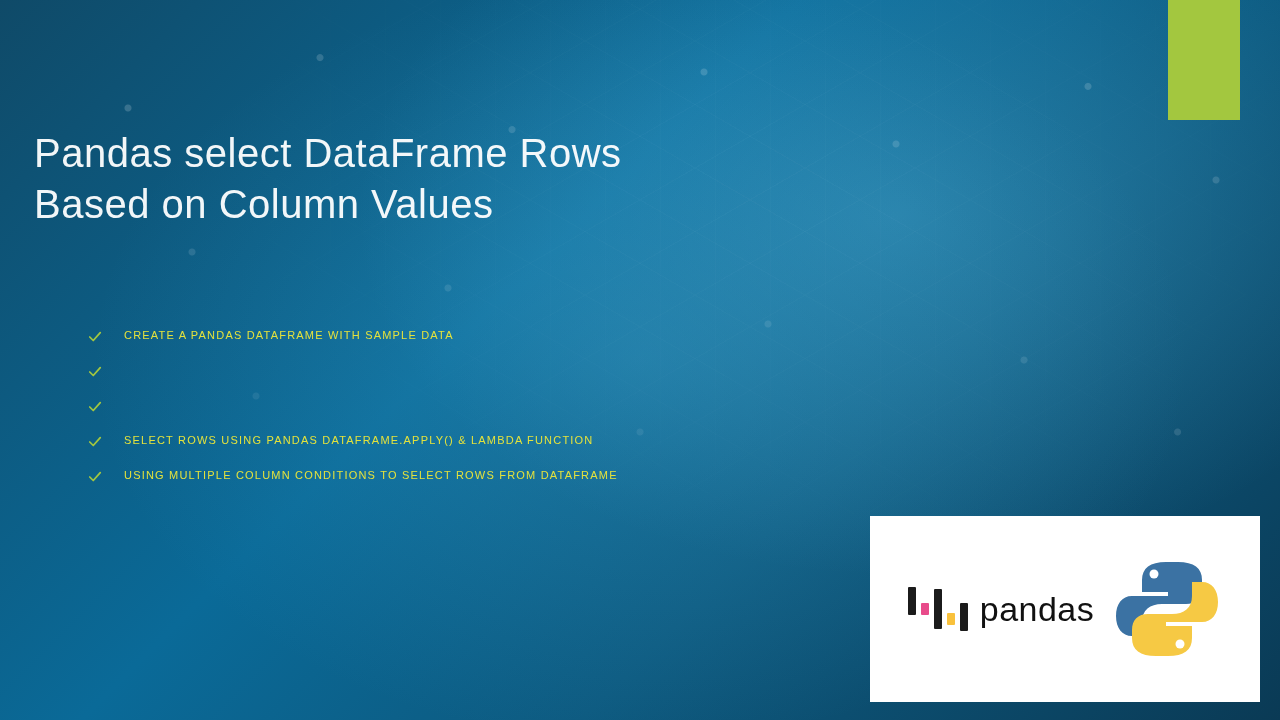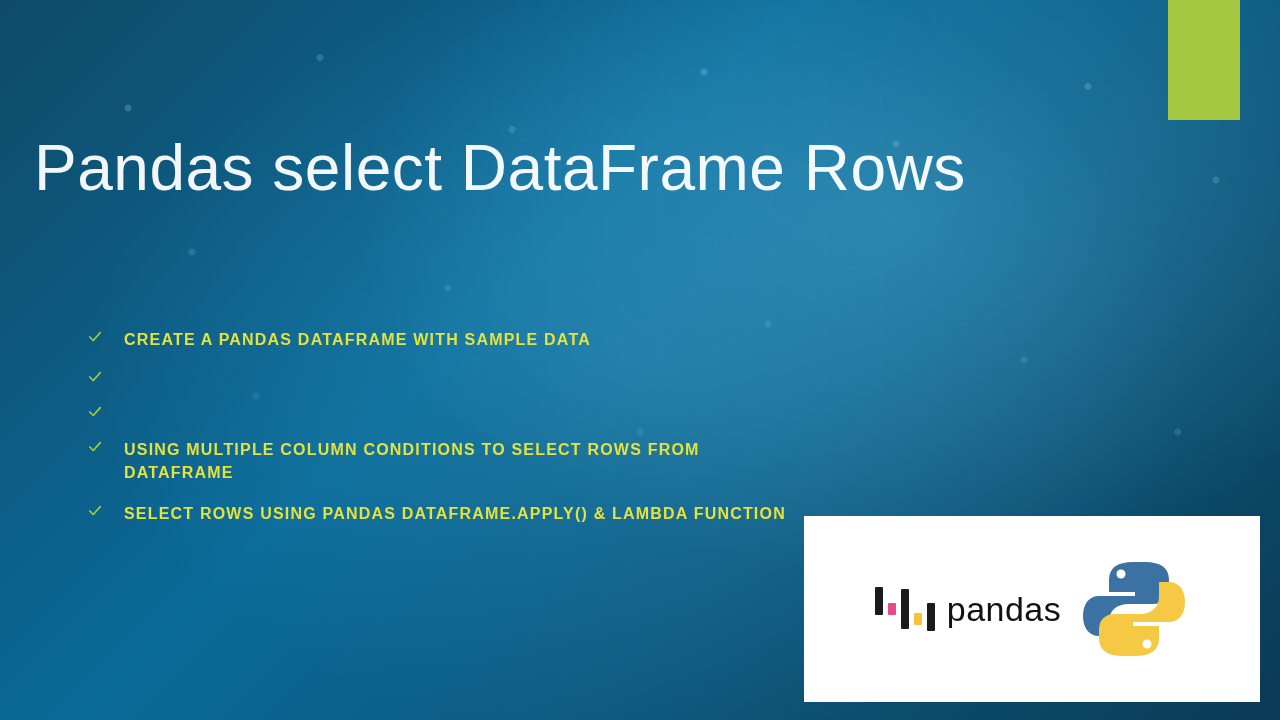--- a/index.html
+++ b/index.html
@@ -49,21 +49,21 @@
 .accent-bar {
   position: absolute;
   top: 0; right: 40px;
   width: 72px; height: 120px;
   background: #a3c73f;
 }
 .title {
   position: absolute;
   top: 128px;
   left: 34px;
-  font-size: 64px;
+  font-size: 40px;
   font-weight: 300;
   line-height: 1.28;
   color: rgba(255,255,255,0.95);
   letter-spacing: 0.5px;
 }
 .bullets {
   position: absolute;
   top: 328px;
   left: 88px;
   width: 820px;
@@ -76,31 +76,31 @@
 }
 .check {
   flex: 0 0 auto;
   width: 16px; height: 16px;
   margin-top: 2px;
   position: relative;
 }
 .check svg { width: 14px; height: 14px; display: block; }
 .bullet-text {
   color: #e4e23c;
-  font-size: 16px;
-  font-weight: 700;
+  font-size: 11px;
+  font-weight: 400;
   letter-spacing: 1.2px;
   line-height: 1.45;
   text-transform: uppercase;
 }
 .logo-card {
   position: absolute;
   right: 20px;
   bottom: 18px;
-  width: 456px;
+  width: 390px;
   height: 186px;
   background: #fff;
   display: flex;
   align-items: center;
   justify-content: center;
   gap: 18px;
   padding: 18px 22px;
 }
 .pandas-mark { display: flex; align-items: center; gap: 12px; }
 .pandas-bars { display: flex; gap: 5px; align-items: center; height: 56px; }
@@ -121,20 +121,21 @@
 </style>
 </head>
 <body>
 
 <div class="molecular-bg"></div>
 
 <div class="accent-bar"></div>
 
 <h1 class="title">
   <span>Pandas select DataFrame Rows</span><br>
+  <span>Based on Column Values</span>
 </h1>
 
 <div class="bullets">
   <div class="bullet-row">
     <span class="check">
         <svg viewBox="0 0 16 16">
           <path d="M2 8 L6 12 L14 3" stroke="#a3c73f" stroke-width="2" fill="none" stroke-linecap="round" stroke-linejoin="round"></path>
         </svg>
       </span>
     <span class="bullet-text">CREATE A PANDAS DATAFRAME WITH SAMPLE DATA</span>
@@ -152,29 +153,29 @@
           <path d="M2 8 L6 12 L14 3" stroke="#a3c73f" stroke-width="2" fill="none" stroke-linecap="round" stroke-linejoin="round"></path>
         </svg>
       </span>
   </div>
   <div class="bullet-row">
     <span class="check">
         <svg viewBox="0 0 16 16">
           <path d="M2 8 L6 12 L14 3" stroke="#a3c73f" stroke-width="2" fill="none" stroke-linecap="round" stroke-linejoin="round"></path>
         </svg>
       </span>
-    <span class="bullet-text" style="max-width:620px">USING MULTIPLE COLUMN CONDITIONS TO SELECT ROWS FROM DATAFRAME</span>
+    <span class="bullet-text">SELECT ROWS USING PANDAS DATAFRAME.APPLY() &amp; LAMBDA FUNCTION</span>
   </div>
   <div class="bullet-row">
     <span class="check">
         <svg viewBox="0 0 16 16">
           <path d="M2 8 L6 12 L14 3" stroke="#a3c73f" stroke-width="2" fill="none" stroke-linecap="round" stroke-linejoin="round"></path>
         </svg>
       </span>
-    <span class="bullet-text">SELECT ROWS USING PANDAS DATAFRAME.APPLY() &amp; LAMBDA FUNCTION</span>
+    <span class="bullet-text" style="max-width:620px">USING MULTIPLE COLUMN CONDITIONS TO SELECT ROWS FROM DATAFRAME</span>
   </div>
 </div>
 
 <div class="logo-card">
   <div class="pandas-mark">
     <div class="pandas-bars">
       <div class="pbar pb1"></div>
       <div class="pbar pb2"></div>
       <div class="pbar pb3"></div>
       <div class="pbar pb4"></div>

